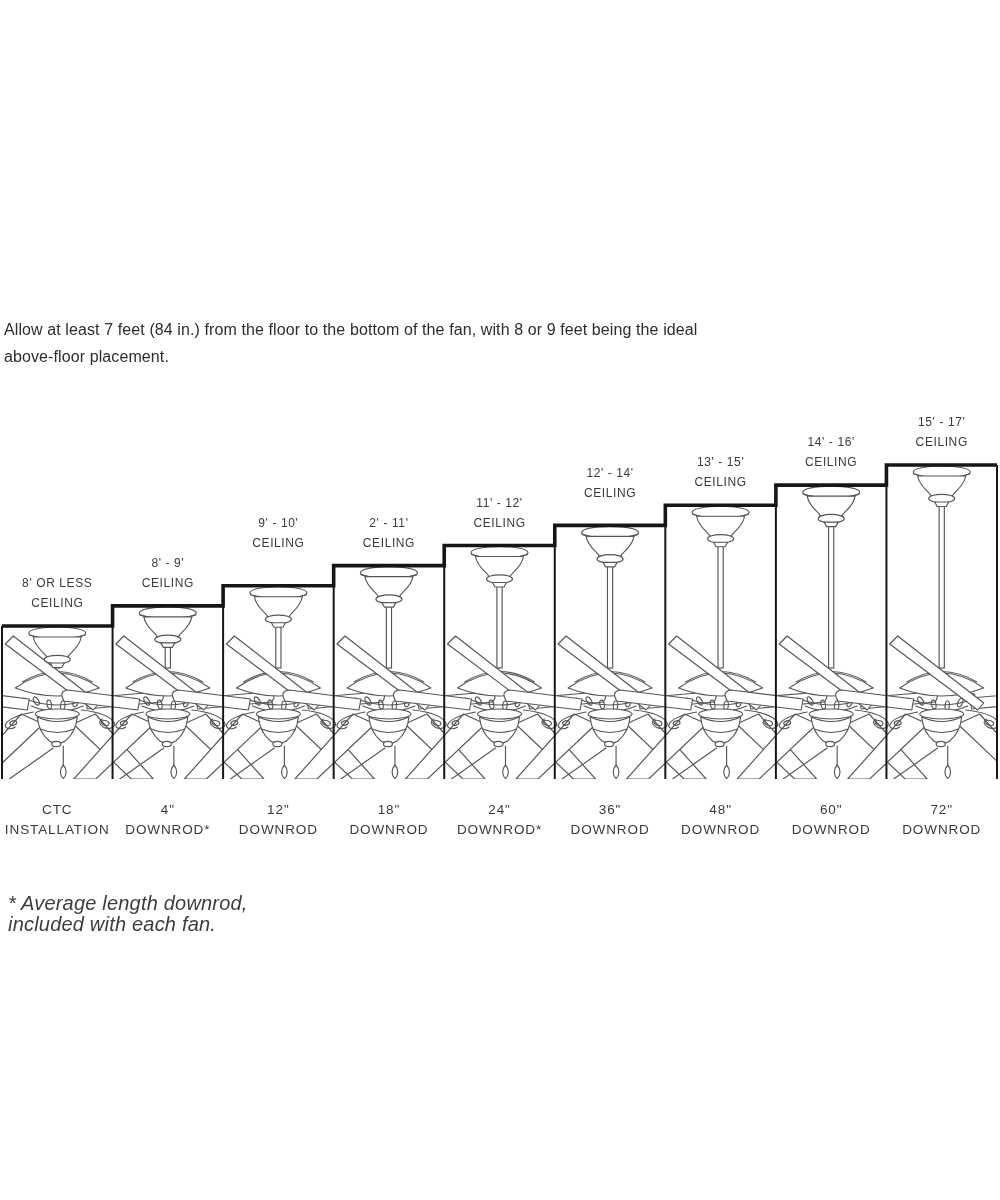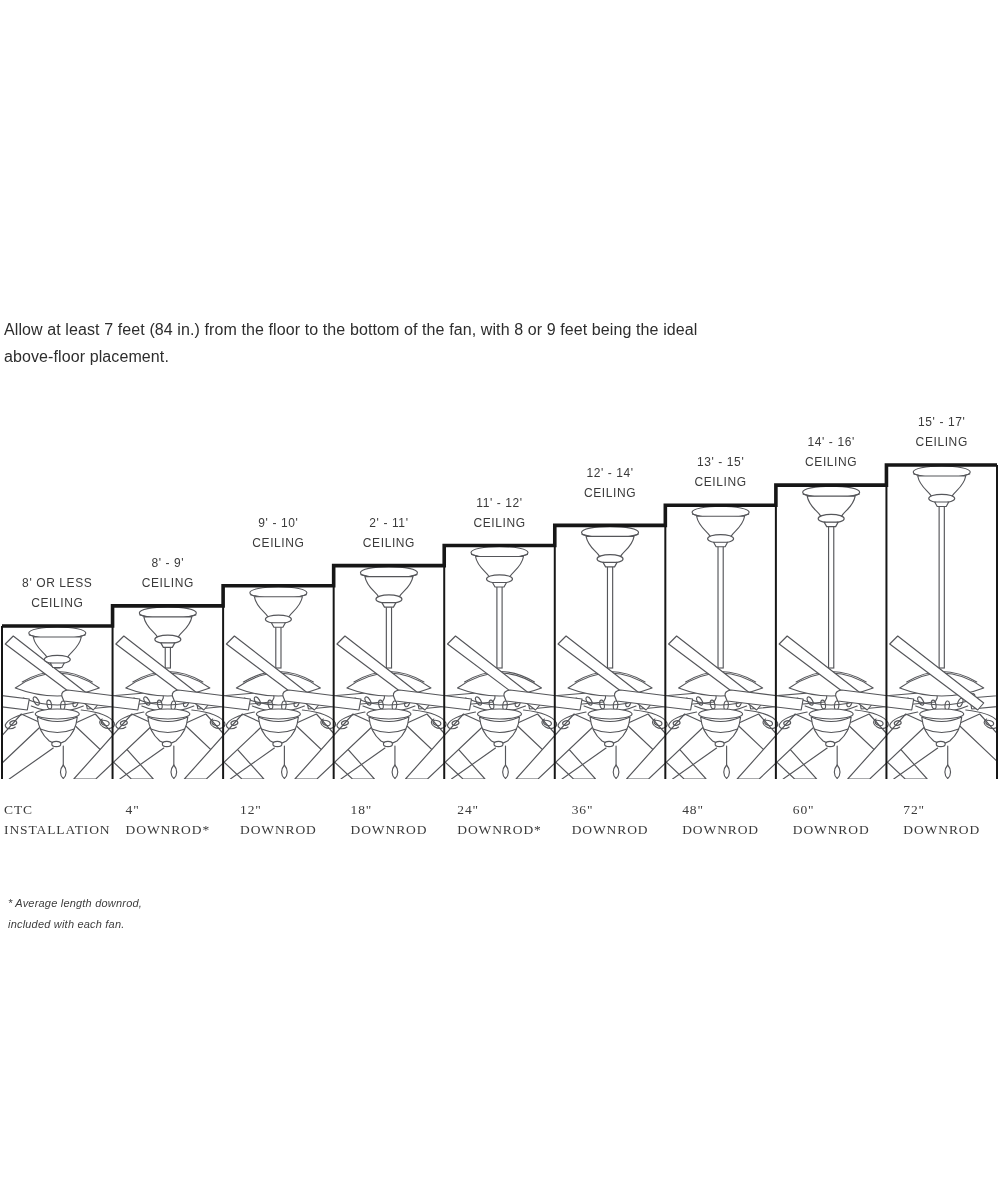--- a/index.html
+++ b/index.html
@@ -22,26 +22,26 @@
   .subtitle span{display:block;}
   .diagram{position:absolute;left:0;top:0;width:1000px;height:1200px;}
   .diagram svg{position:absolute;left:0;top:410px;}
   .ceil-label{
     position:absolute;transform:translateX(-50%);
     text-align:center;font-size:12px;line-height:20px;
     letter-spacing:.6px;color:#3a3a3a;white-space:nowrap;
   }
   .rod-label{
     position:absolute;top:800px;transform:translateX(-50%);
-    text-align:left;font-size:13.5px;line-height:20px;
-    letter-spacing:.9px;color:#3a3a3a;white-space:nowrap;font-family:Liberation Serif, serif;
+    text-align:center;font-size:13.5px;line-height:20px;
+    letter-spacing:.9px;color:#3a3a3a;white-space:nowrap;
   }
   .footnote{
     position:absolute;left:8px;top:893px;
-    font-size:11px;line-height:21px;font-style:italic;
+    font-size:20px;line-height:21px;font-style:italic;
     color:#3d3d3d;letter-spacing:.2px;
   }
   .footnote span{display:block;}
   .footnote span:nth-child(2){}
 </style>
 </head>
 <body>
 
 <div class="page">
 

